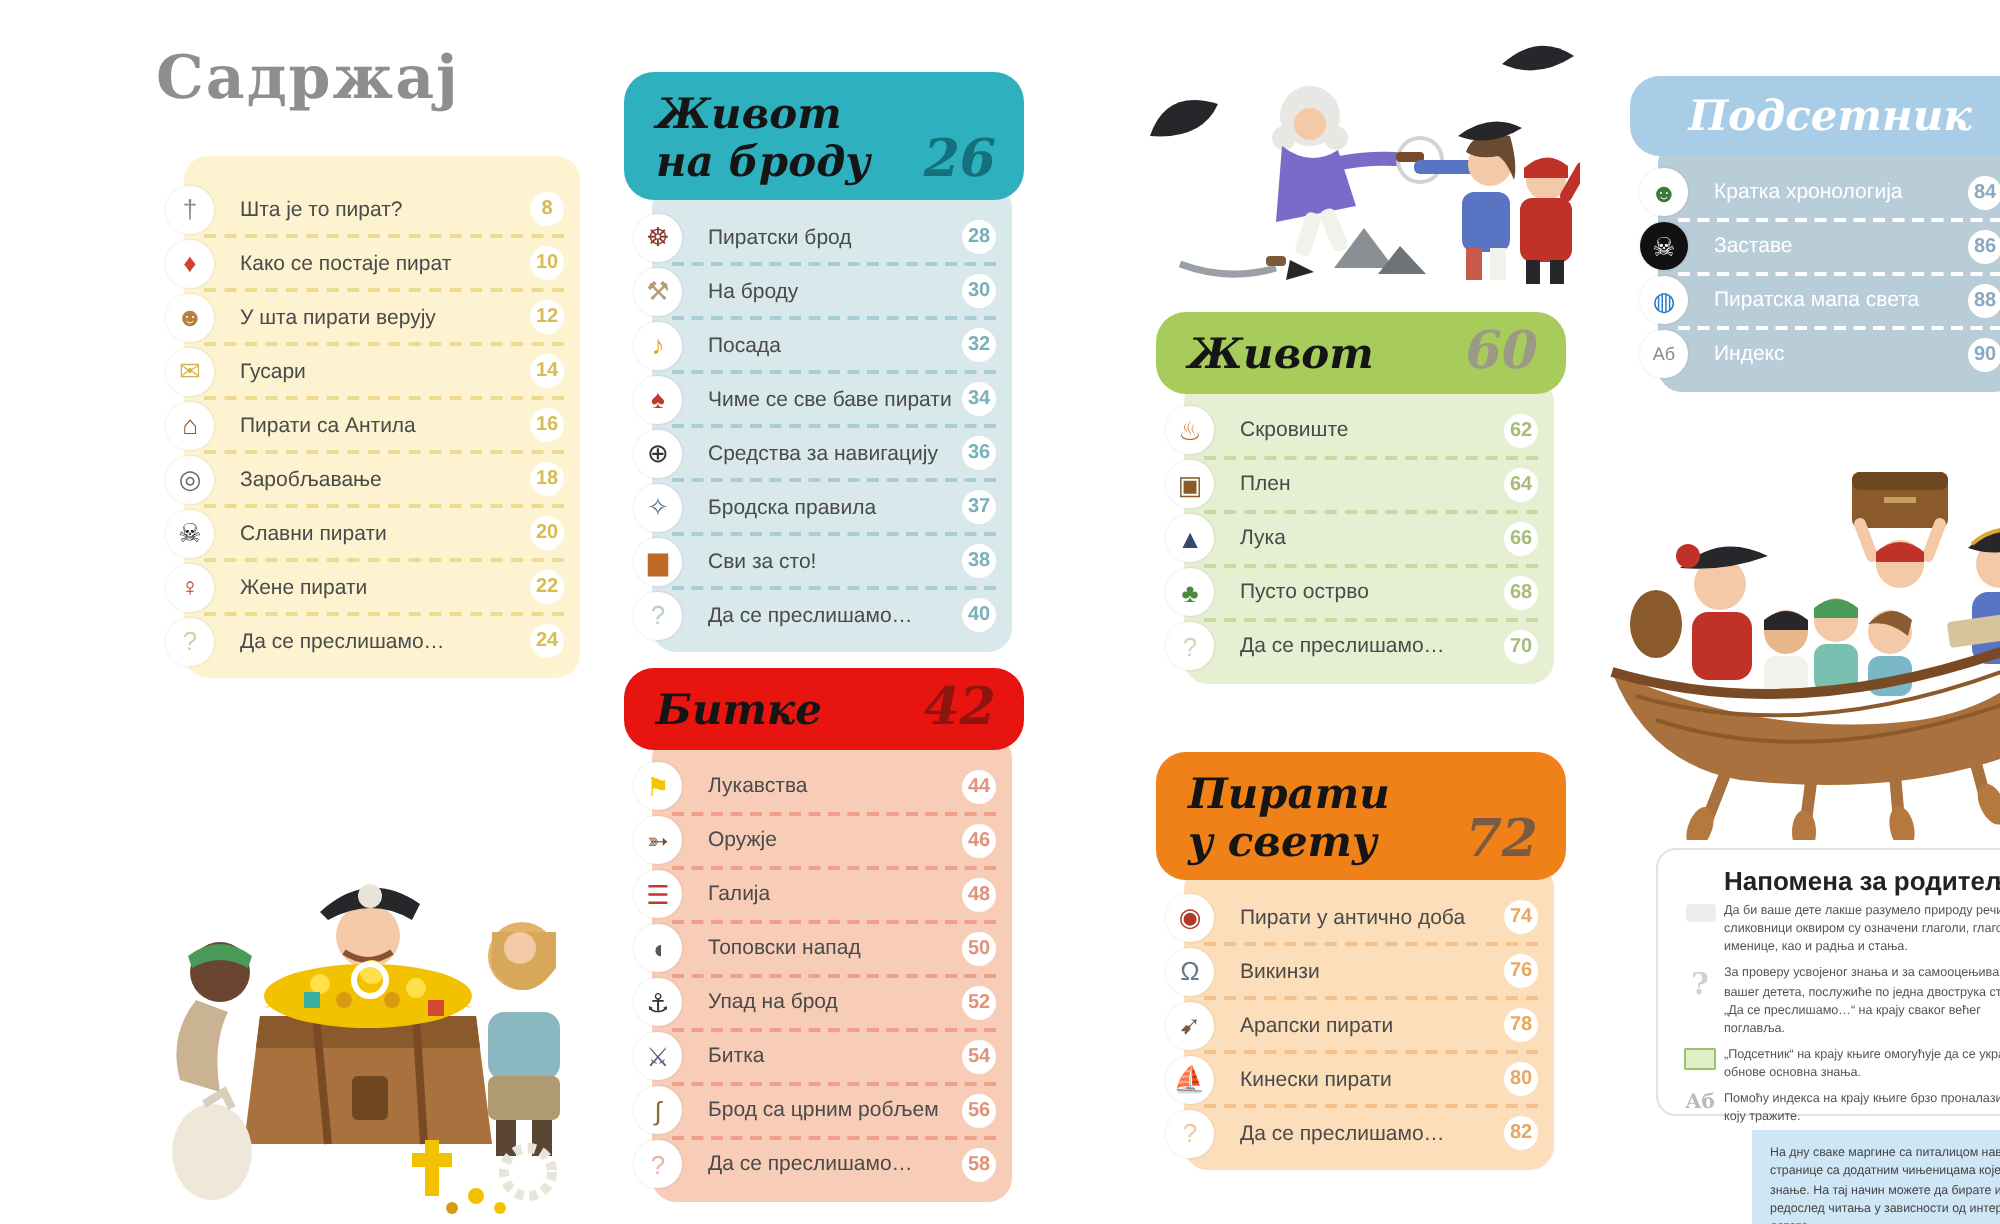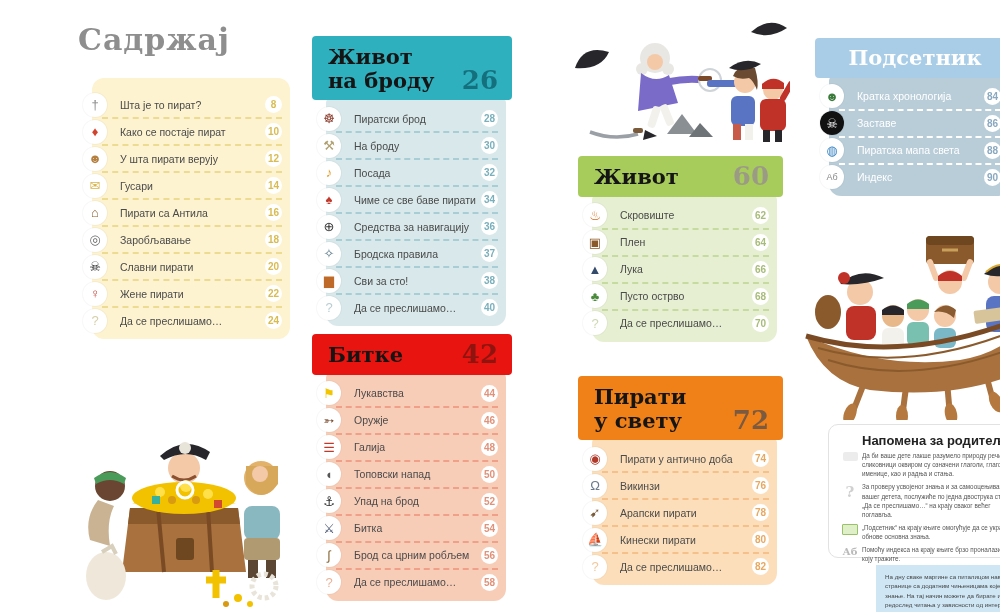--- a/index.html
+++ b/index.html
@@ -1,22 +1,22 @@
 <!DOCTYPE html>
 <html><head>
 <meta charset="utf-8">
 <style>
   html,body{margin:0;padding:0;background:#fff;}
   #page{position:relative;width:1000px;height:612px;background:#fff;overflow:hidden;
         font-family:"Liberation Sans","DejaVu Sans",sans-serif;margin-left:40px;}
   #page-title{position:absolute;left:38px;top:22px;font-family:"DejaVu Serif",serif;
         font-weight:bold;font-size:30px;color:#8e8e8e;letter-spacing:1px;}
   .sec{position:absolute;}
-  .hdr{position:relative;z-index:2;border-radius:4px;background:var(--hdr);
-       padding:9px 14px 8px 16px;display:flex;justify-content:space-between;align-items:flex-end;}
+  .hdr{position:relative;z-index:2;border-radius:15px;background:var(--hdr);
+       padding:9px 14px 8px 16px;display:flex;justify-content:space-between;align-items:flex-end;font-style:italic;}
   .hdr .t{font-family:"DejaVu Serif",serif;font-weight:bold;font-size:21px;line-height:1.12;
        color:var(--hdrtxt,#151515);}
   .hdr .n{font-family:"DejaVu Serif",serif;font-weight:bold;font-size:26px;line-height:.9;
        color:var(--hdrnum,#fff);}
   .hdr.center{justify-content:center;align-items:center;padding:8px 10px;}
   .rows{position:relative;z-index:1;margin:-8px 6px 0 14px;background:var(--listbg);
        border-radius:12px;padding:14px 8px 6px 10px;}
   .row{position:relative;display:flex;align-items:center;height:25px;
        border-bottom:2px dashed var(--dash);padding-left:18px;}
   .row:last-child{border-bottom:none;}

